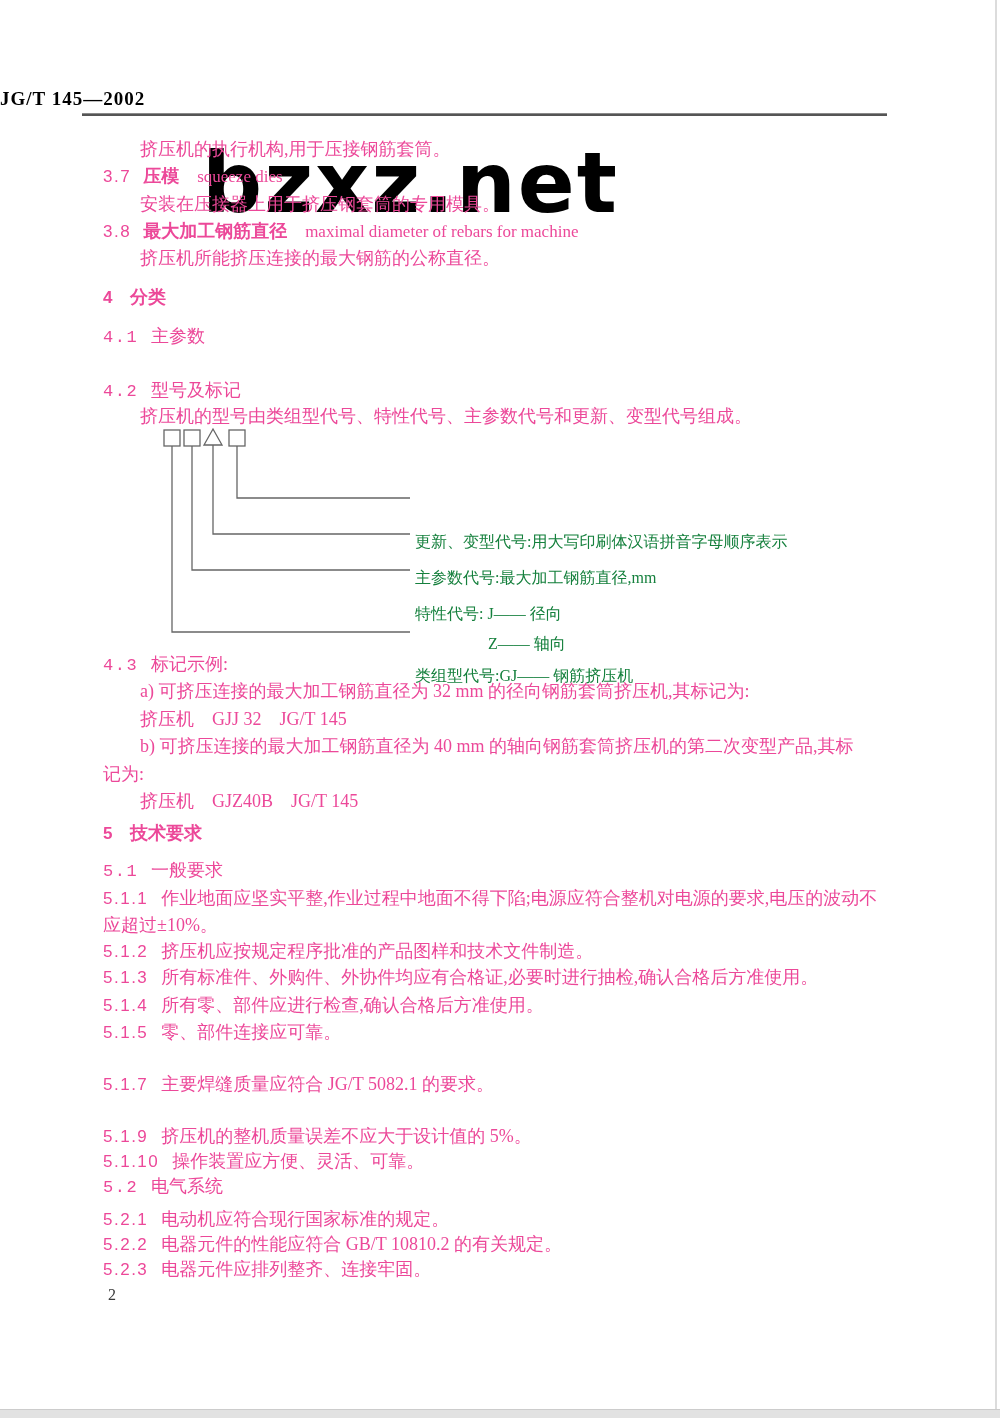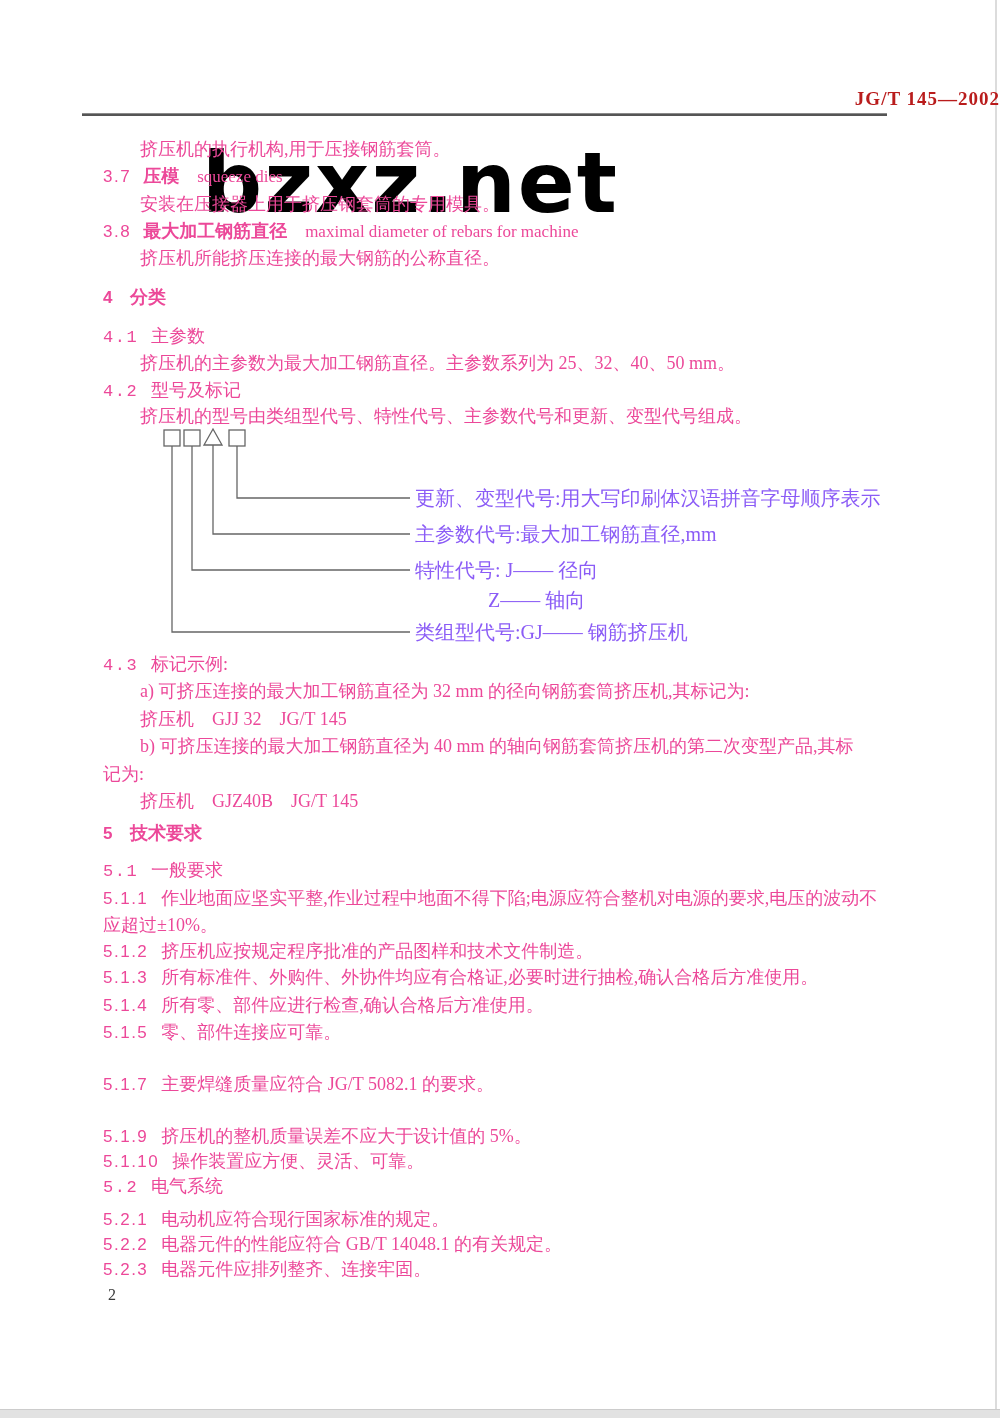--- a/index.html
+++ b/index.html
@@ -17,22 +17,22 @@
     position: absolute; left: 202px; top: 134px;
     font-family: "DejaVu Sans", "Liberation Sans", sans-serif;
     font-weight: 800; font-size: 84px; letter-spacing: 2px;
     color: #000000; z-index: 0; user-select: none; white-space: nowrap;
   }
 
   .content { position: absolute; inset: 0; z-index: 1; }
 
   .doc-header {
     position: absolute; left: 0; top: 88px; width: 1000px;
-    text-align: right; font-size: 19px; font-weight: 700;
-    letter-spacing: 1px; color: #b91c1c;
+    text-align: left; font-size: 19px; font-weight: 700;
+    letter-spacing: 1px; color: #000000;
   }
   .header-rule {
     position: absolute; left: 82px; top: 113px; width: 805px; height: 3px;
     background: #555; border-top: 1px solid #8a8a8a;
   }
 
   .line {
     position: absolute; left: 103px; font-size: 18px;
     white-space: nowrap; line-height: 20px; color: #ec4899;
   }
@@ -46,22 +46,22 @@
   .term { font-weight: 700; margin-left: 12px; }
   .term-en { font-weight: 400; margin-left: 18px; font-size: 17px; }
 
   .sec-head { font-weight: 700; }
   .sec-head .h-num { font-weight: 700; margin-right: 16px; }
   .sub-head .h-num { margin-right: 13px; font-family: Liberation Mono, monospace; }
   .clause .h-num { margin-right: 13px; }
 
   .diagram-svg { position: absolute; left: 150px; top: 425px; z-index: 1; }
   .dg-label {
-    position: absolute; left: 415px; font-size: 20px;
-    white-space: nowrap; line-height: 22px; color: #8b5cf6;
+    position: absolute; left: 415px; font-size: 16px;
+    white-space: nowrap; line-height: 22px; color: #15803d; margin-top: 44px;
   }
 
   .page-number {
     position: absolute; left: 108px; top: 1286px;
     font-size: 16px; color: #3a3a3a;
   }
 
   .page-edge-right {
     position: absolute; right: 3px; top: 0; width: 2px; height: 1418px;
     background: #dcdcdc;
@@ -95,21 +95,20 @@
     </div>
     <div class="line indent" style="top:248px">挤压机所能挤压连接的最大钢筋的公称直径。</div>
 
     <div class="line sec-head" style="top:287px">
       <span class="h-num">4</span><span>分类</span>
     </div>
 
     <div class="line sub-head" style="top:326px">
       <span class="h-num">4.1</span><span>主参数</span>
     </div>
-    <div class="line indent" style="top:353px">挤压机的主参数为最大加工钢筋直径。主参数系列为 25、32、40、50 mm。</div>
 
     <div class="line sub-head" style="top:380px">
       <span class="h-num">4.2</span><span>型号及标记</span>
     </div>
     <div class="line indent" style="top:406px">挤压机的型号由类组型代号、特性代号、主参数代号和更新、变型代号组成。</div>
 
     <svg class="diagram-svg" width="265" height="215" viewBox="0 0 265 215">
       <g fill="none" stroke="#666" stroke-width="1.3">
         <rect x="14" y="5" width="16" height="16"></rect>
         <rect x="34" y="5" width="16" height="16"></rect>
@@ -172,21 +171,21 @@
     </div>
 
     <div class="line sub-head" style="top:1176px">
       <span class="h-num">5.2</span><span>电气系统</span>
     </div>
 
     <div class="line clause" style="top:1209px">
       <span class="h-num">5.2.1</span><span>电动机应符合现行国家标准的规定。</span>
     </div>
     <div class="line clause" style="top:1234px">
-      <span class="h-num">5.2.2</span><span>电器元件的性能应符合 GB/T 14048.1 的有关规定。</span>
+      <span class="h-num">5.2.2</span><span>电器元件的性能应符合 GB/T 10810.2 的有关规定。</span>
     </div>
     <div class="line clause" style="top:1259px">
       <span class="h-num">5.2.3</span><span>电器元件应排列整齐、连接牢固。</span>
     </div>
 
     <div class="page-number">2</div>
   </div>
 
   <div class="page-edge-right"></div>
   <div class="bottom-bar"></div>

